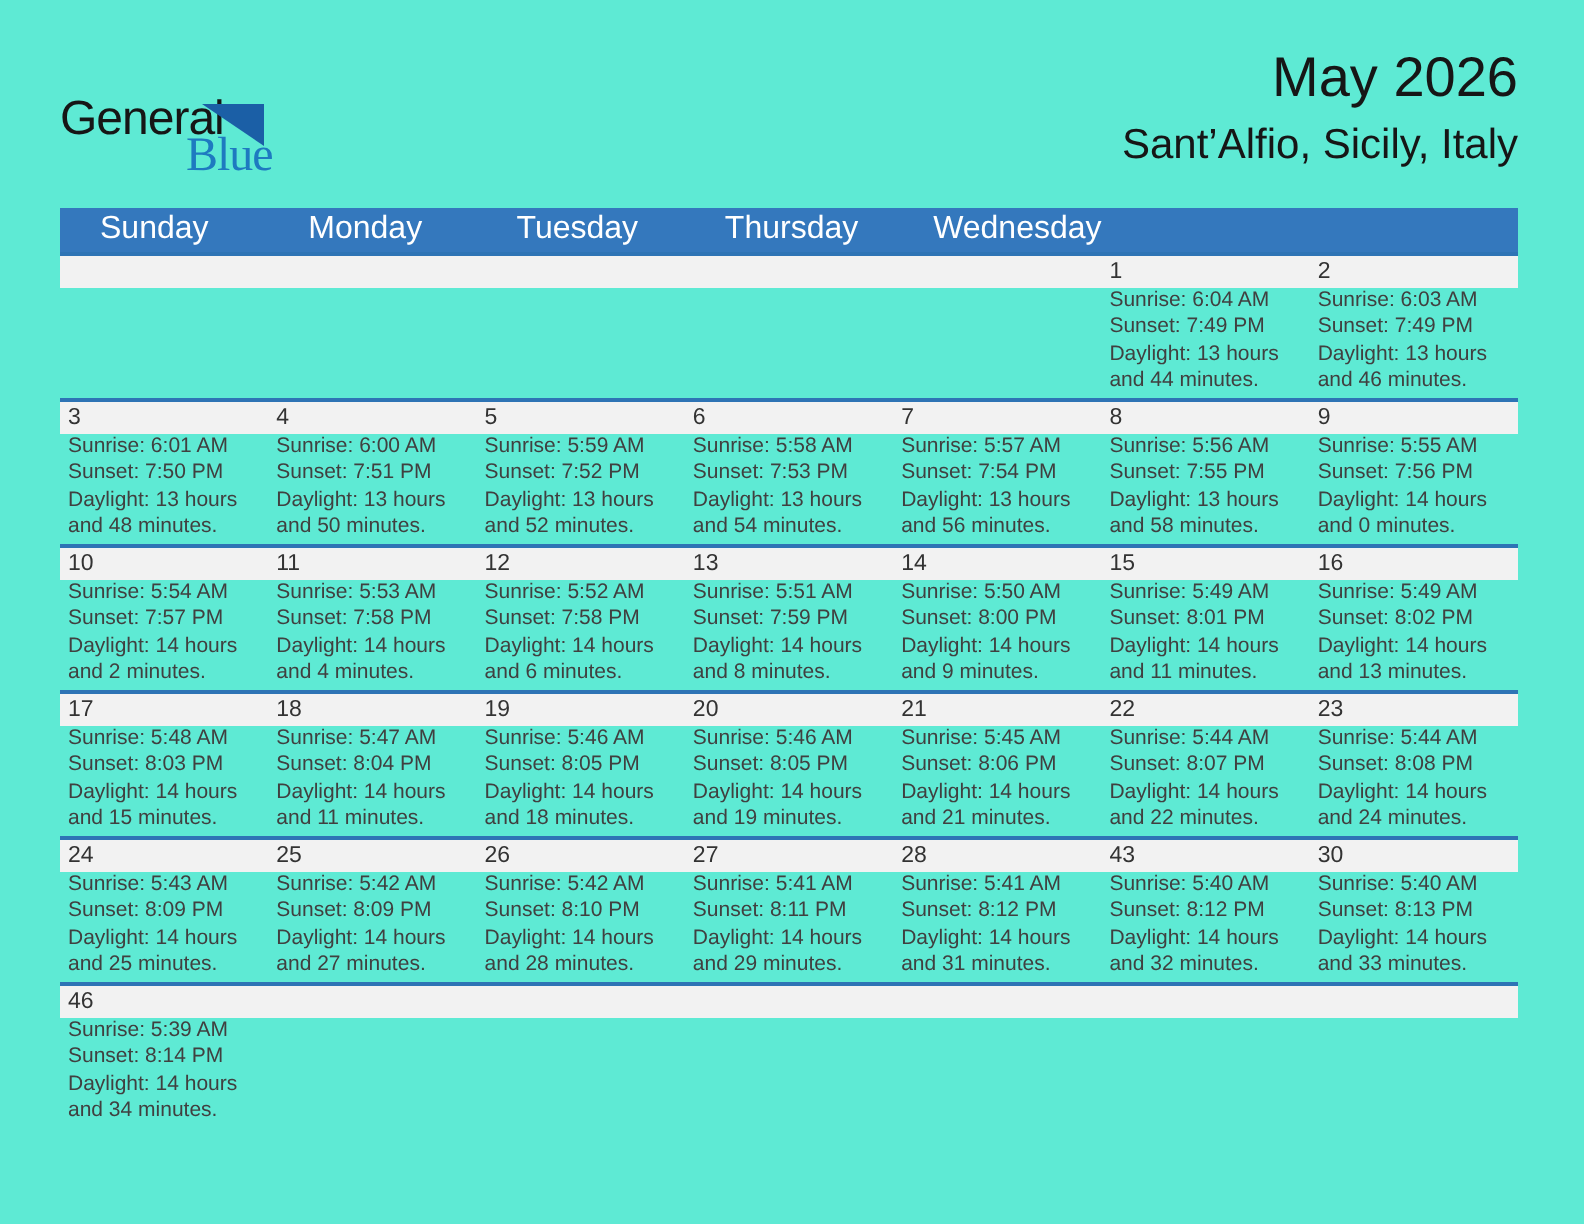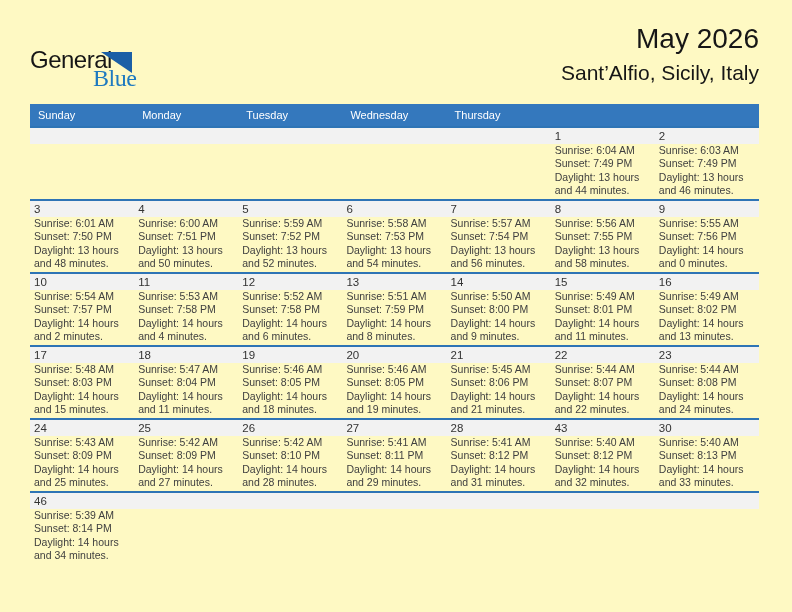--- a/index.html
+++ b/index.html
@@ -1,38 +1,38 @@
 <!DOCTYPE html>
 <html style="--header-bg: #3478BD; --header-text: #FFFFFF; --row-border: #2E74B5; --band-bg: #F2F2F2; --text: #404040; --title-text: #161616; --logo-blue: #1E7AC0; --logo-triangle: #1B5FA6;"><head>
 <meta charset="utf-8">
 <style>
   * { margin:0; padding:0; box-sizing:border-box; }
   html,body { background:#ffffff; }
   body { font-family:"Liberation Sans", sans-serif; }
-  .page { position:relative; width:792px; height:612px; background:#fef9c3; overflow:hidden;padding-left:28px; }
+  .page { position:relative; width:792px; height:612px; background:#5eead4; overflow:hidden;padding-left:28px; }
 
   
   .logo { position:absolute; left:30px; top:46px; width:140px; height:52px; }
   .logo-general { position:absolute; left:0; top:0; font-size:24px; letter-spacing:-0.5px; color:#161616; }
   .logo-tri { position:absolute; left:71px; top:6px; width:31px; height:21px;
               background:var(--logo-triangle); -webkit-clip-path:polygon(0 0,100% 0,100% 100%);
               clip-path:polygon(0 0,100% 0,100% 100%); }
   .logo-blue { position:absolute; left:63px; top:19px; font-size:24px; letter-spacing:-0.5px; color:var(--logo-blue);font-family:Liberation Serif, serif; }
 
   
   .title-block { position:absolute; right:33px; top:22px; text-align:right; }
   .page-title { font-size:28px; font-weight:400; color:var(--title-text); line-height:34px; }
   .page-subtitle { font-size:21px; font-weight:400; color:var(--title-text); margin-top:5px; }
 
   
   .calendar { position:absolute; left:30px; top:104px; width:729px; }
   .weekday-row { display:grid; grid-template-columns:repeat(7,1fr); height:22px;
                  background:var(--header-bg); }
-  .weekday-cell { color:var(--header-text); font-size:11px; line-height:22px; padding-left:8px;
-                  overflow:hidden; white-space:nowrap; }
+  .weekday-cell { color:var(--header-text); font-size:16px; line-height:22px; padding-left:8px;
+                  overflow:hidden; white-space:nowrap;margin-left:12px; }
   .week { display:grid; grid-template-columns:repeat(7,1fr); border-top:2px solid var(--row-border);
           position:relative; height:73px; }
   .week:last-child { height:71px; }
   .week::before { content:""; position:absolute; left:0; top:0; right:0; height:16px;
                   background:var(--band-bg); }
   .day-cell { position:relative; padding:0 3px 0 4px; overflow:hidden; }
   .day-num { position:relative; height:16px; font-size:11.5px; line-height:16px; color:#333333; }
   .day-line { font-size:10.5px; line-height:13.4px; color:var(--text); white-space:nowrap; }
 </style>
 </head>
@@ -49,22 +49,22 @@
   <div class="title-block">
     <div class="page-title">May 2026</div>
     <div class="page-subtitle">Sant’Alfio, Sicily, Italy</div>
   </div>
 
   <div class="calendar">
     <div class="weekday-row">
       <div class="weekday-cell">Sunday</div>
       <div class="weekday-cell">Monday</div>
       <div class="weekday-cell">Tuesday</div>
+      <div class="weekday-cell">Thursday</div>
       <div class="weekday-cell">Wednesday</div>
-      <div class="weekday-cell">Thursday</div>
     </div>
     <div id="weeks">
         <div class="week">
           <div class="day-cell"></div>
           <div class="day-cell"></div>
           <div class="day-cell"></div>
           <div class="day-cell"></div>
           <div class="day-cell"></div>
           <div class="day-cell">
             <div class="day-num">1</div>

